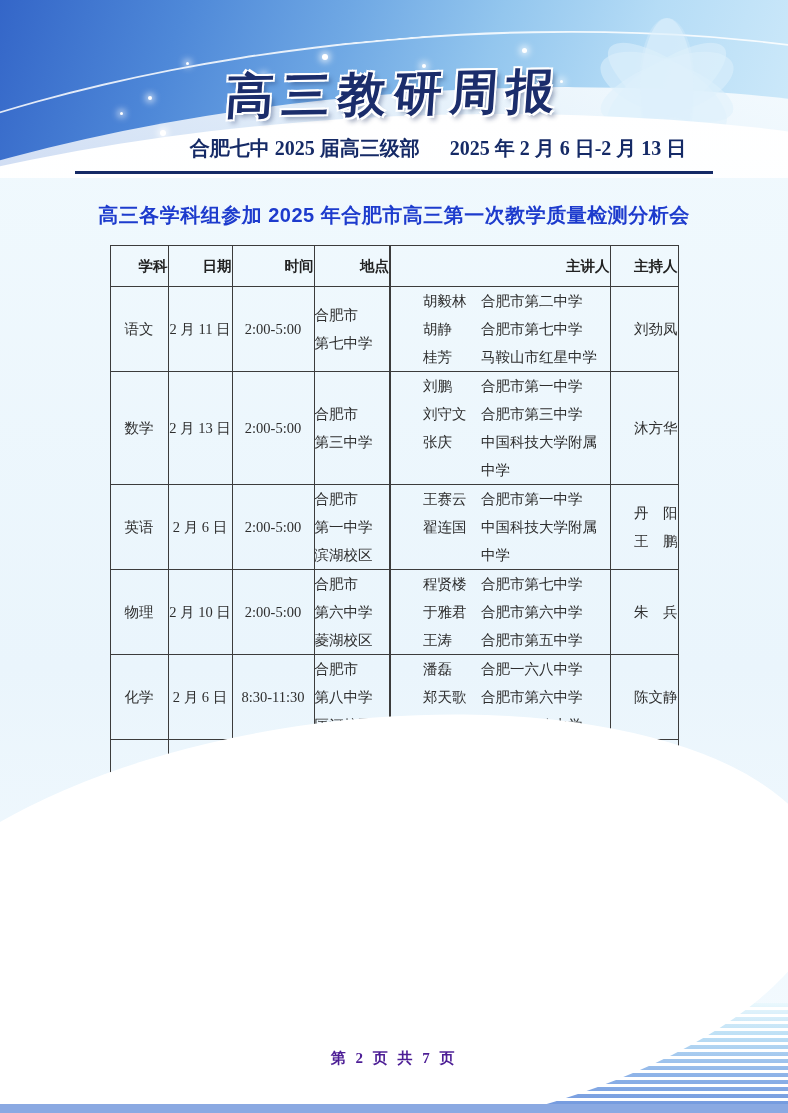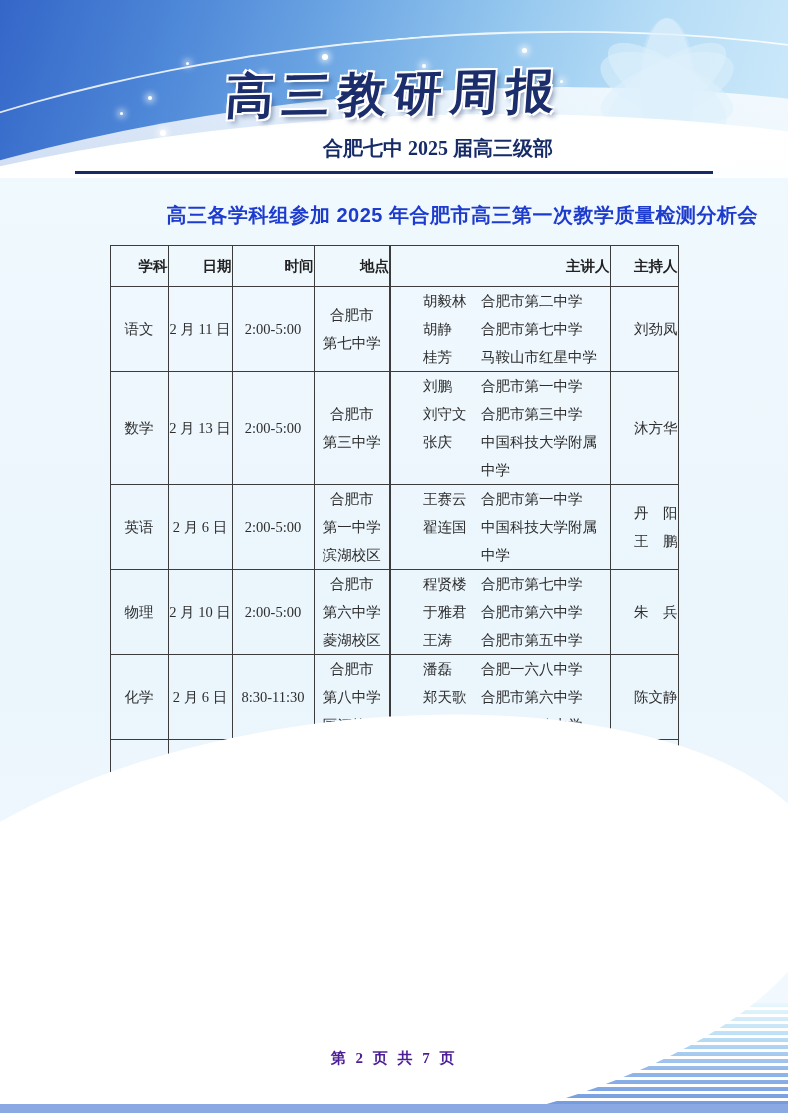--- a/index.html
+++ b/index.html
@@ -26,32 +26,32 @@
     font-size:48px;font-weight:bold;letter-spacing:8px;color:#1b2d6b;
     transform:skewX(-5deg) rotate(-1deg);
     text-shadow:-2px -2px 0 #fff,2px -2px 0 #fff,-2px 2px 0 #fff,2px 2px 0 #fff,4px 4px 5px rgba(20,40,90,.45);}
   .subtitle{position:absolute;bottom:16px;left:0;width:100%;display:flex;
     justify-content:center;align-items:baseline;gap:30px;
     font-size:20px;font-weight:bold;color:#152a66;margin-left:44px;}
   .subtitle .issue{color:#e60012;}
   .head-rule{position:absolute;bottom:4px;left:75px;right:75px;height:3px;background:#152a66;}
 
   
-  .section-heading{margin:24px 30px 0;text-align:right;
+  .section-heading{margin:24px 30px 0;text-align:center;
     font-family:"Liberation Sans","DejaVu Sans",sans-serif;
     font-size:20px;font-weight:bold;color:#1d3bcd;letter-spacing:.5px;}
 
   
   table.sched{width:568px;margin:16px auto 0;border-collapse:collapse;table-layout:fixed;
     font-size:14.5px;color:#2e2e2e;background:transparent;}
   .sched th,.sched td{border:1px solid #3c3c3c;vertical-align:middle;padding:0;}
   .sched th{height:40px;font-weight:bold;color:#222;text-align:right;}
   .sched th.col-speakers,.sched td.spk{border-left:2px solid #3c3c3c;}
   .cellc{text-align:center;margin-left:40px;}
-  .loc{text-align:center;line-height:28px;white-space:pre-line;padding:3px 2px;margin-top:12px;}
+  .loc{line-height:28px;white-space:pre-line;padding:3px 2px;margin-top:12px;}
   .spk{padding:2px 6px 2px 12px;}
   .srow{display:flex;line-height:28px;}
   .sname{min-width:58px;flex:0 0 auto;margin-left:32px;}
   .host{text-align:right;line-height:28px;white-space:pre-line;}
 
   
   .footer{position:absolute;left:0;bottom:0;width:100%;height:110px;background:#fff;}
   .stripes{position:absolute;inset:0;
     background:linear-gradient(180deg,#eaf8fd 0%,#bcdff5 30%,#8fb4e8 65%,#6d93dc 100%);
     -webkit-mask-image:repeating-linear-gradient(180deg,#000 0 4px,transparent 4px 7px);
@@ -96,20 +96,21 @@
     <i class="sparkle" style="left:560px;top:80px;width:3px;height:3px;"></i>
     <i class="sparkle" style="left:160px;top:130px;width:6px;height:6px;"></i>
     <i class="sparkle" style="left:120px;top:112px;width:3px;height:3px;"></i>
 
     <div class="arc arc-white"></div>
 
     <div class="main-title">高三教研周报</div>
 
     <div class="subtitle">
       <span>合肥七中 2025 届高三级部</span>
+      <span>2025 年 2 月 6 日-2 月 13 日</span>
     </div>
     <div class="head-rule"></div>
   </div>
 
   <div class="section-heading">高三各学科组参加 2025 年合肥市高三第一次教学质量检测分析会</div>
 
   <table class="sched">
     <colgroup>
         <col style="width:58px">
         <col style="width:64px">

